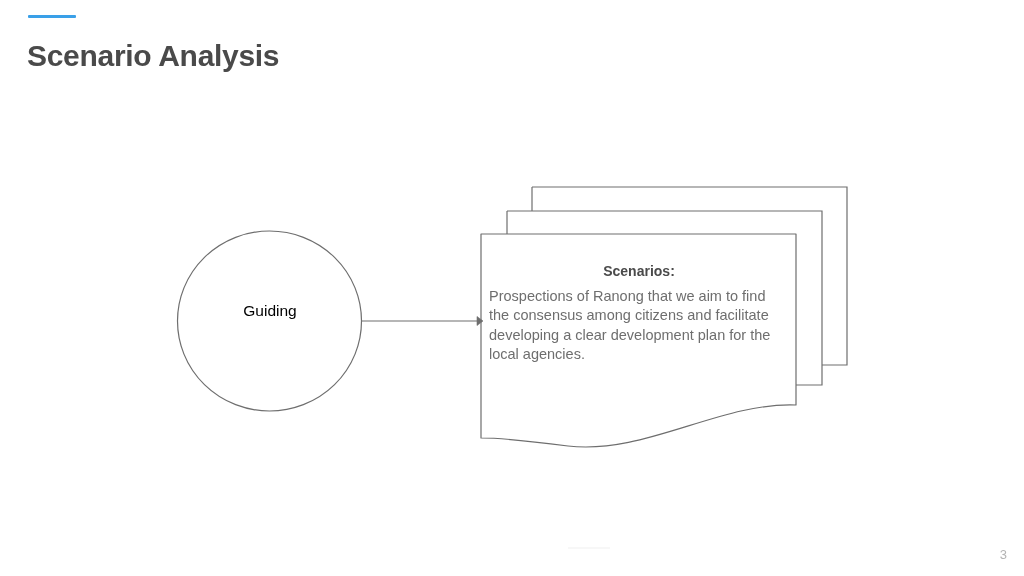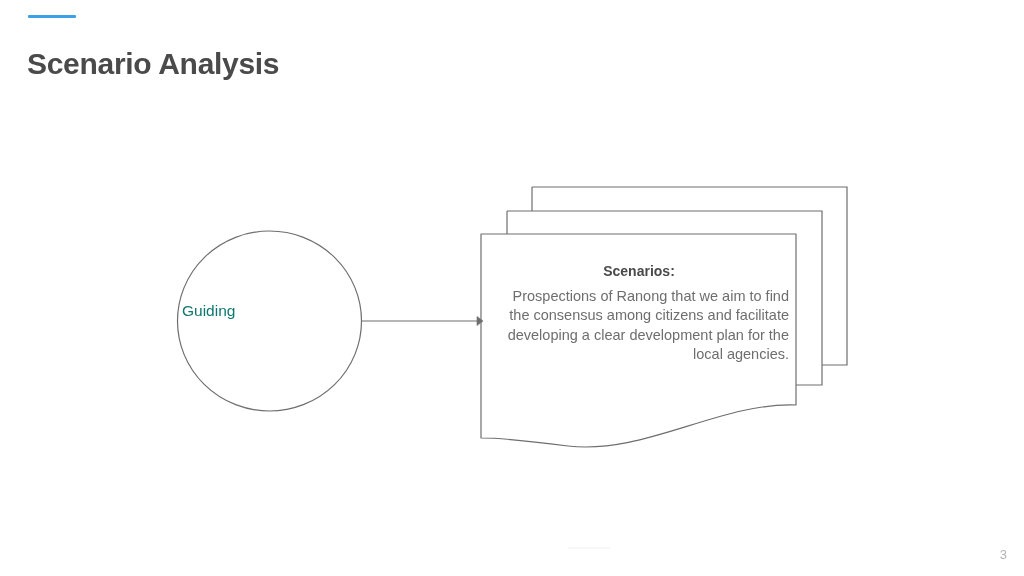--- a/index.html
+++ b/index.html
@@ -36,65 +36,64 @@
   .slide-title {
     position: absolute;
     left: 27px;
     top: 36px;
     font-size: 30px;
     font-weight: bold;
     letter-spacing: -0.3px;
     color: #4a4a4a;
     white-space: nowrap;
     line-height: 40px;
-    margin-top: 8px;
   }
 
   
   .diagram {
     position: absolute;
     left: 0;
     top: 0;
     width: 1024px;
     height: 576px;
   }
   .diagram svg {
     display: block;
   }
 
   
   .circle-label {
     position: absolute;
     left: 182px;
     top: 299px;
     width: 176px;
-    text-align: left;
+    text-align: center;
     font-size: 15.5px;
     line-height: 23px;
-    color: #0f766e;
+    color: #000000;
   }
 
   .doc-heading {
     position: absolute;
     left: 489px;
     top: 262px;
     width: 300px;
     text-align: center;
     font-size: 14px;
     font-weight: bold;
     color: #4a4a4a;
     line-height: 19px;
   }
 
   .doc-body {
     position: absolute;
     left: 489px;
     top: 287px;
     width: 300px;
-    text-align: right;
+    text-align: left;
     font-size: 14.5px;
     line-height: 19.4px;
     color: #6e6e6e;
   }
 
   
   .page-number {
     position: absolute;
     right: 17px;
     bottom: 13px;

